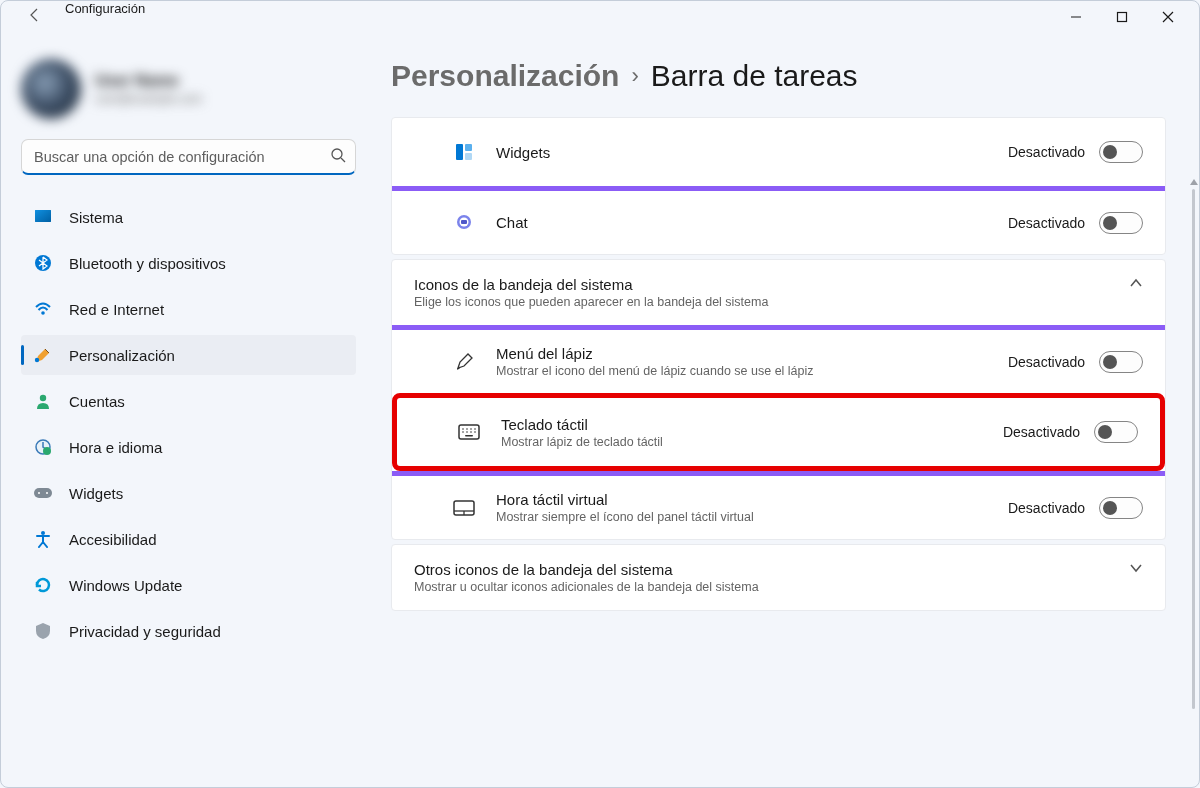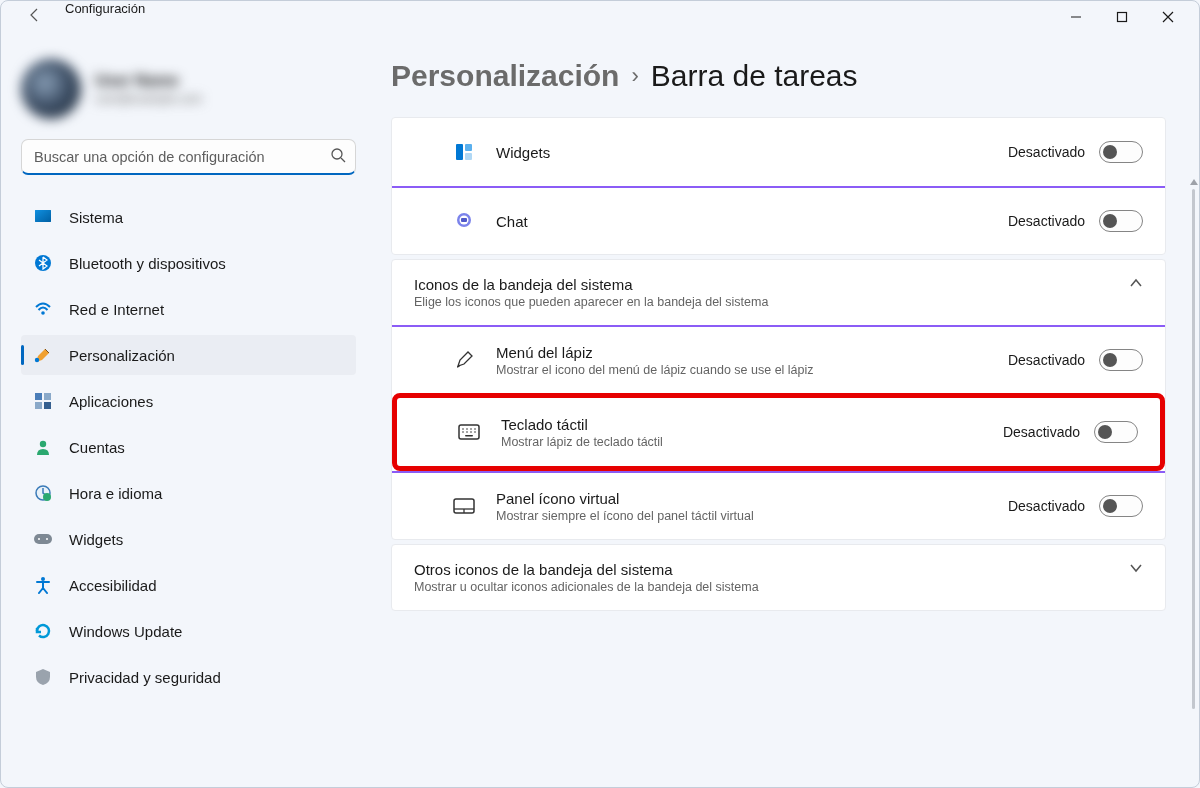--- a/index.html
+++ b/index.html
@@ -39,21 +39,21 @@
   
   
   .crumb { display:flex; align-items:center; gap:12px; margin-bottom:24px; }
   .crumb-parent { font-size:30px; font-weight:600; color:#6b6b6b; }
   .crumb-sep { font-size:22px; color:#6b6b6b; }
   .crumb-current { font-size:30px; font-weight:400; color:#1a1a1a; }
   
   
   .content-area { width: 775px; }
   .card { background:#fff; border:1px solid #e8eaee; border-radius:4px; margin-bottom:4px; }
-  .row { display:flex; align-items:center; min-height:68px; padding:12px 22px; border-top:2px solid #8b5cf6;}
+  .row { display:flex; align-items:center; min-height:68px; padding:12px 22px; border-top:5px solid #8b5cf6;}
   .row:first-child { border-top:none; }
   .row-icon { width:24px; display:flex; align-items:center; justify-content:center; margin-right:20px; color:#333;}
   .row-text { flex:1; }
   .row-title { font-size:15px; color:#1a1a1a; }
   .row-desc { font-size:12.5px; color:#646464; margin-top:2px; }
   .row-state { font-size:14px; color:#1a1a1a; margin-right:14px; }
   .toggle { width:44px; height:22px; border-radius:11px; border:1px solid #858585; background:#fdfdfd; position:relative; cursor:pointer;}
   .toggle::after { content:""; position:absolute; left:3px; top:3px; width:14px; height:14px; border-radius:50%; background:#555;}
   .chev { color:#555; margin-left:auto;}
   
@@ -153,31 +153,20 @@
       </li>
       <li class="nav-item active">
         <span class="nav-icon">
             <svg width="20" height="20" viewBox="0 0 20 20">
               <path d="M3 17 L5 11 L12 4 L16 8 L9 15 Z" fill="#f0a030"></path>
               <path d="M12 4 L16 8" stroke="#7e5018" stroke-width="1"></path>
               <circle cx="4" cy="15" r="2.2" fill="#0078d4"></circle>
             </svg>
           </span>
         <span>Personalización</span>
-      </li>
-      <li class="nav-item">
-        <span class="nav-icon">
-            <svg width="18" height="18">
-              <rect x="1" y="1" width="7" height="7" fill="#4a7db8"></rect>
-              <rect x="10" y="1" width="7" height="7" fill="#8aa9c9"></rect>
-              <rect x="1" y="10" width="7" height="7" fill="#8aa9c9"></rect>
-              <rect x="10" y="10" width="7" height="7" fill="#355f8f"></rect>
-            </svg>
-          </span>
-        <span>Aplicaciones</span>
       </li>
       <li class="nav-item">
         <span class="nav-icon">
             <svg width="18" height="18" viewBox="0 0 18 18">
               <circle cx="9" cy="6" r="3.2" fill="#2aa86f"></circle>
               <path d="M3 17 Q3 11 9 11 Q15 11 15 17 Z" fill="#2aa86f"></path>
             </svg>
           </span>
         <span>Cuentas</span>
       </li>
@@ -320,21 +309,21 @@
         </div>
         <div class="row indent">
           <span class="row-icon">
               <svg width="22" height="16" viewBox="0 0 22 16">
                 <rect x="1" y="1" width="20" height="14" rx="2" stroke="#333" stroke-width="1.5" fill="none"></rect>
                 <line x1="1" y1="11" x2="21" y2="11" stroke="#333" stroke-width="1.3"></line>
                 <line x1="11" y1="11" x2="11" y2="15" stroke="#333" stroke-width="1.3"></line>
               </svg>
             </span>
           <div class="row-text">
-            <div class="row-title">Panel ícono virtual</div>
+            <div class="row-title">Hora táctil virtual</div>
             <div class="row-desc">Mostrar siempre el ícono del panel táctil virtual</div>
           </div>
           <span class="row-state">Desactivado</span>
           <div class="toggle"></div>
         </div>
       </div>
 
       <div class="card" style="margin-top:4px;">
         <div class="section-row">
           <div class="row-text">

